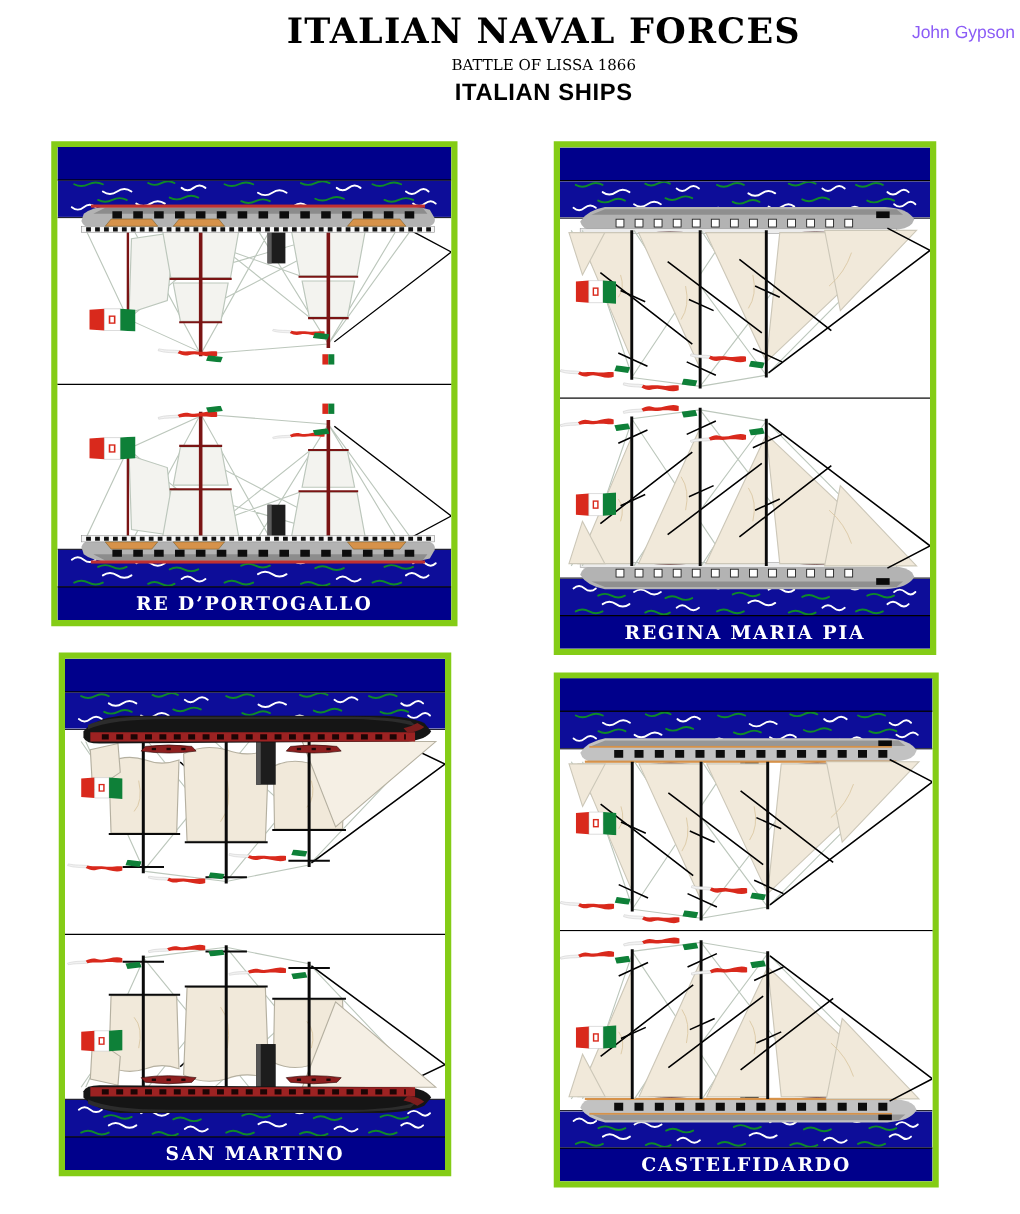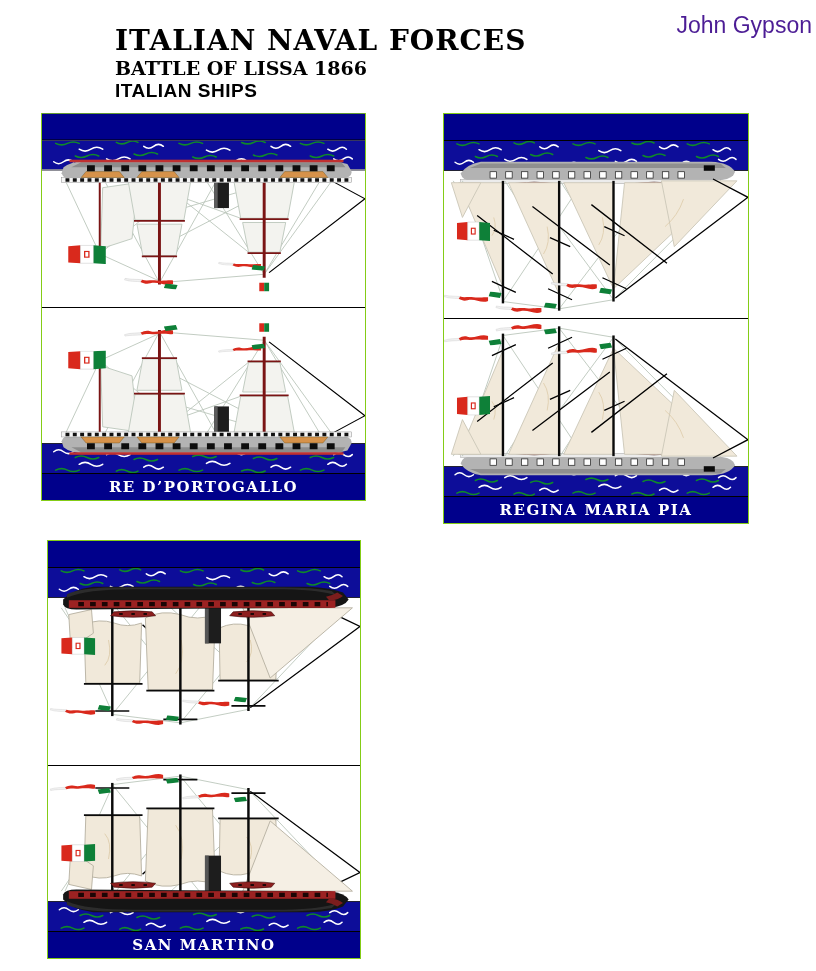--- a/index.html
+++ b/index.html
@@ -19,28 +19,28 @@
     --rigging:#bcc7bc;
     --funnel-black:#1d1d1d;
     --boat-red:#8e1f1f;
     --ink:#000000;
   }
   *{margin:0;padding:0;box-sizing:border-box;}
   html,body{width:816px;height:971px;background:#ffffff;font-family:"Liberation Sans",sans-serif;}
   .page{position:relative;width:816px;height:971px;background:#fff;overflow:hidden;}
 
   
-  .header-center{position:absolute;left:115px;top:24px;width:640px;color:var(--ink);}
+  .header-center{position:absolute;left:115px;top:8px;width:640px;text-align:center;color:var(--ink);}
   .title{font-family:"DejaVu Serif",serif;font-weight:700;font-size:28px;line-height:34px;letter-spacing:1px;}
-  .subtitle{font-family:"DejaVu Serif",serif;font-size:19px;line-height:21px;font-weight:bold;}
+  .subtitle{font-family:"DejaVu Serif",serif;font-size:12px;line-height:21px;}
   .subtitle2{font-family:"Liberation Sans",sans-serif;font-weight:700;font-size:19px;line-height:23px;letter-spacing:.5px;}
-  .header-right{position:absolute;right:4px;top:14px;text-align:right;font-size:23px;line-height:23px;color:#4c1d95;}
+  .header-right{position:absolute;right:4px;top:14px;text-align:right;font-size:14px;line-height:23px;color:#8b5cf6;}
 
   
-  .card{position:absolute;border:1px solid #84cc16;background:#fff;display:flex;flex-direction:column;}
+  .card{position:absolute;border:5px solid #84cc16;background:#fff;display:flex;flex-direction:column;}
   .half{flex:1;display:flex;flex-direction:column;position:relative;overflow:hidden;}
   .half.flipped{transform:scaleY(-1);}
   .half.lower{border-top:1px solid #000;}
   .sky{flex:1;position:relative;background:#fff;overflow:visible;}
   .ship{position:absolute;left:0;bottom:-13px;width:100%;height:calc(100% + 13px);z-index:2;}
   .sea{display:block;width:100%;height:30px;position:relative;z-index:1;border-top:1px solid #223;}
   .nameband{height:27px;background:var(--band-blue);border-top:1px solid #000;color:#fff;
     text-align:center;font-family:"DejaVu Serif",serif;font-weight:700;font-size:15px;
     letter-spacing:1.5px;line-height:26px;position:relative;z-index:3;white-space:nowrap;overflow:hidden;}
   .defs{position:absolute;width:0;height:0;overflow:hidden;}
@@ -335,21 +335,21 @@
             <use href="#ship2"></use>
           </svg>
       </div>
       <svg class="sea" viewBox="0 0 330 30" preserveAspectRatio="none">
           <use href="#waves"></use>
         </svg>
       <div class="nameband">REGINA MARIA PIA</div>
     </div>
   </div>
 
-  <div class="card" style="left:47px;top:540px;width:314px;height:419px;gap:32px;">
+  <div class="card" style="left:47px;top:522px;width:314px;height:419px;gap:32px;">
     <div class="half flipped">
       <div class="sky">
         <svg class="ship" viewBox="0 0 330 175" preserveAspectRatio="none">
             <use href="#ship3"></use>
           </svg>
       </div>
       <svg class="sea" viewBox="0 0 330 30" preserveAspectRatio="none">
           <use href="#waves"></use>
         </svg>
       <div class="nameband"></div>
@@ -360,14 +360,38 @@
             <use href="#ship3"></use>
           </svg>
       </div>
       <svg class="sea" viewBox="0 0 330 30" preserveAspectRatio="none">
           <use href="#waves"></use>
         </svg>
       <div class="nameband">SAN MARTINO</div>
     </div>
   </div>
 
+  <div class="card" style="left:443px;top:538px;width:308px;height:412px;">
+    <div class="half flipped">
+      <div class="sky">
+        <svg class="ship" viewBox="0 0 330 175" preserveAspectRatio="none">
+            <use href="#ship4"></use>
+          </svg>
+      </div>
+      <svg class="sea" viewBox="0 0 330 30" preserveAspectRatio="none">
+          <use href="#waves"></use>
+        </svg>
+      <div class="nameband"></div>
+    </div>
+    <div class="half lower">
+      <div class="sky">
+        <svg class="ship" viewBox="0 0 330 175" preserveAspectRatio="none">
+            <use href="#ship4"></use>
+          </svg>
+      </div>
+      <svg class="sea" viewBox="0 0 330 30" preserveAspectRatio="none">
+          <use href="#waves"></use>
+        </svg>
+      <div class="nameband">CASTELFIDARDO</div>
+    </div>
+  </div>
 
 </div>
 
 </body></html>

